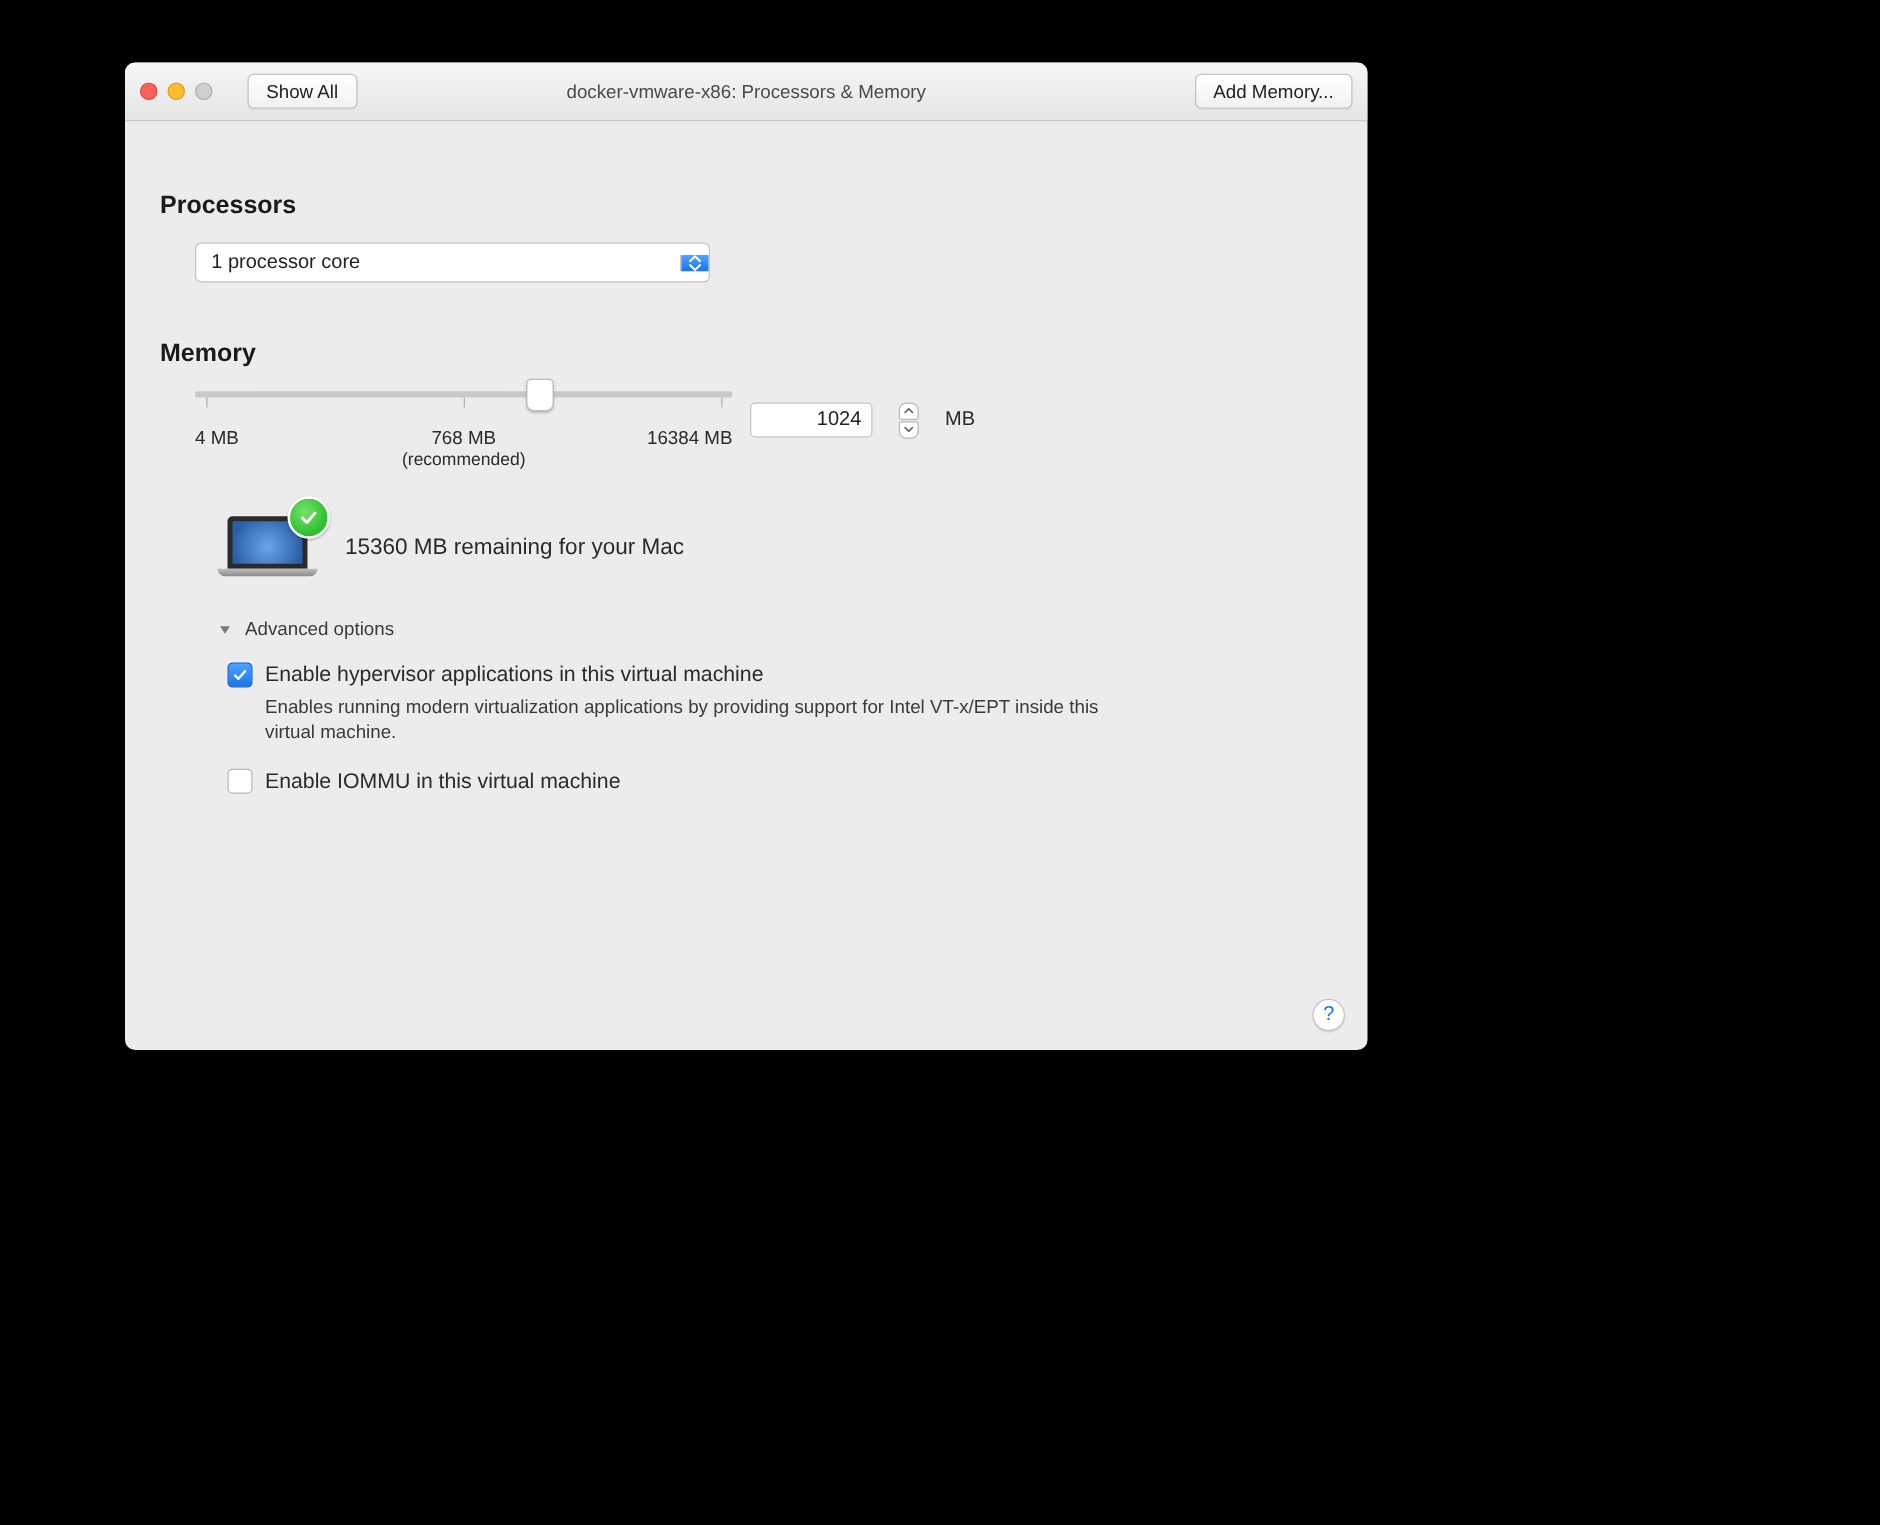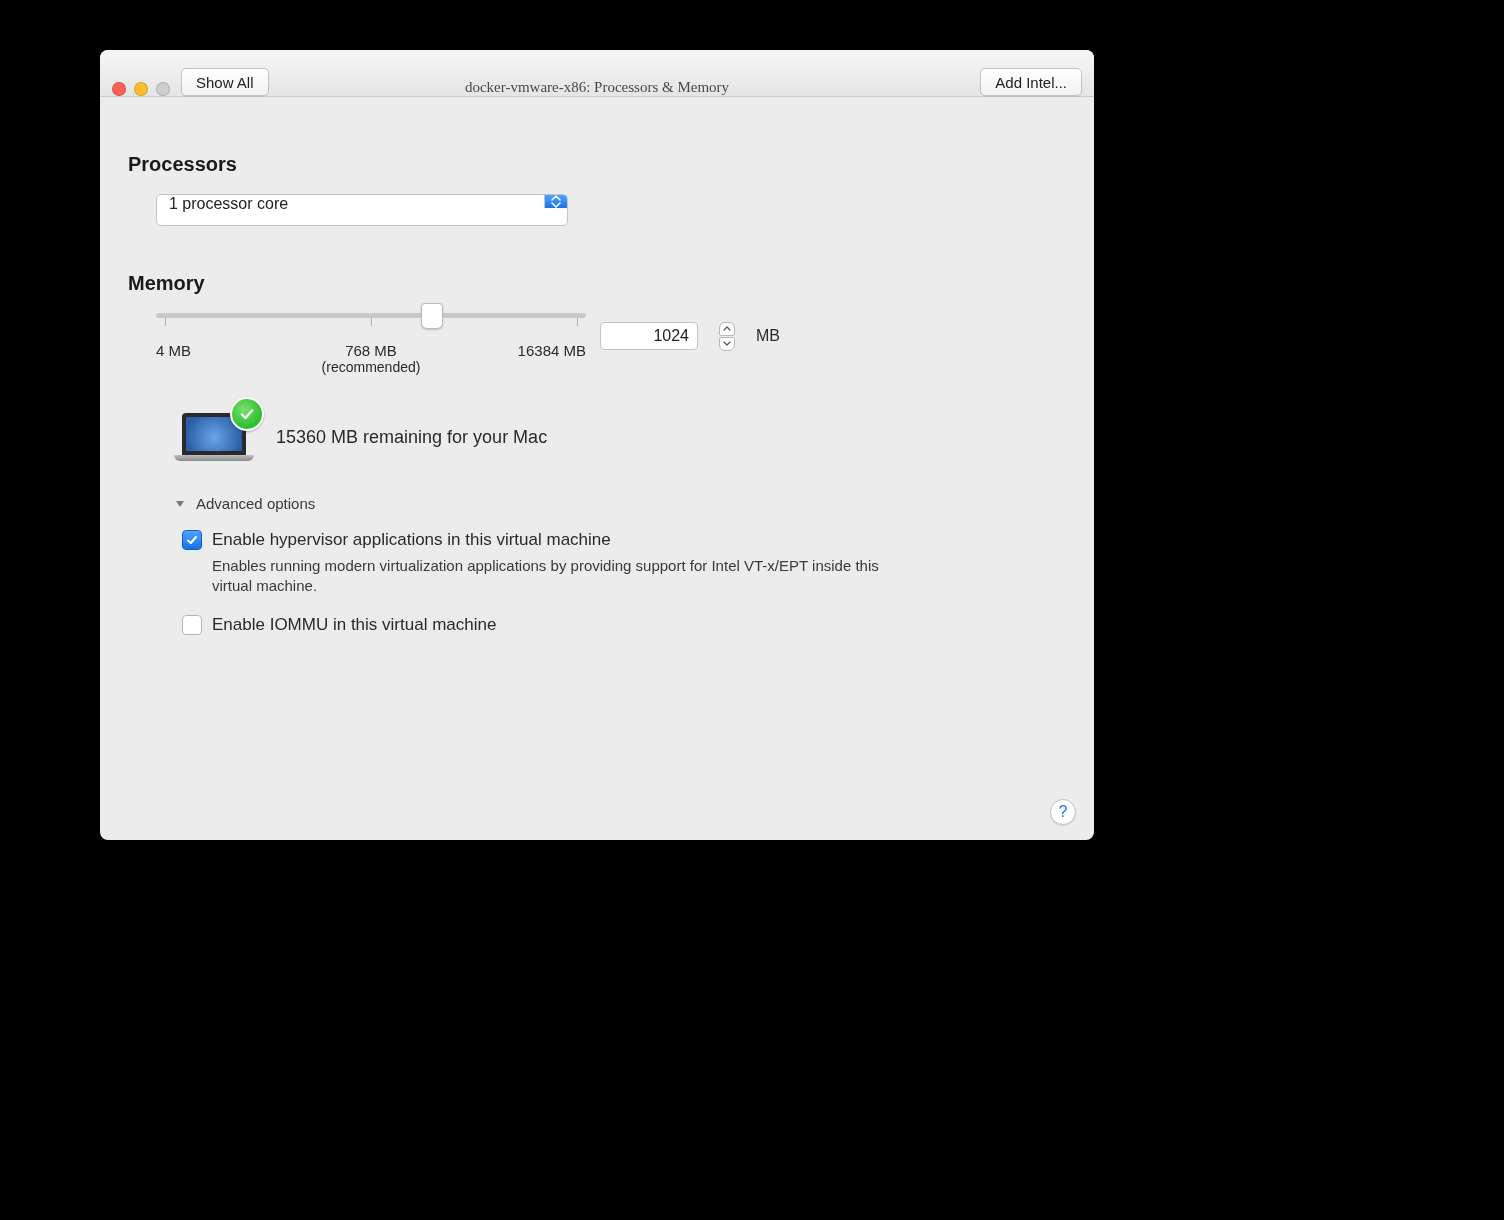--- a/index.html
+++ b/index.html
@@ -20,23 +20,23 @@
     background: #ececec;
     border-radius: 8px;
     box-shadow: 0 30px 60px rgba(0,0,0,0.6), 0 0 0 1px rgba(0,0,0,0.15);
     overflow: hidden;
   }
   .titlebar {
     height: 46px;
     background: linear-gradient(to bottom, #f6f6f6, #e5e5e5);
     border-bottom: 1px solid #c9c9c9;
     display: flex;
-    align-items: flex-end;
+    align-items: center;
     padding: 0 12px;
-    gap: 1px;
+    gap: 18px;
     position: relative;
   }
   .traffic-lights {
     display: flex;
     gap: 8px;
     align-items: center;
   }
   .tl {
     width: 12px;
     height: 12px;
@@ -60,41 +60,40 @@
     white-space: nowrap;
   }
   .titlebar .showall { margin-left: 10px; }
   .titlebar .title {
     position: absolute;
     left: 0; right: 0;
     text-align: center;
     font-size: 15px;
     color: #4a4a4a;
     pointer-events: none;
-    font-family: Liberation Serif, serif;
   }
   .titlebar .adddevice { margin-left: auto; }
 
   .content {
     padding: 40px 28px 20px 28px;
     color: #2a2a2a;
     position: relative;
     height: calc(100% - 46px);
     box-sizing: border-box;
   }
   .section-heading {
     font-size: 20px;
     font-weight: 700;
     color: #1a1a1a;
     margin: 16px 0 18px 0;
   }
 
   .popup-select {
     display: inline-flex;
-    align-items: flex-start;
+    align-items: center;
     width: 410px;
     height: 30px;
     background: #fff;
     border: 1px solid #c4c4c4;
     border-radius: 5px;
     overflow: hidden;
     margin-left: 28px;
     margin-bottom: 30px;
   }
   .popup-select .label {
@@ -321,21 +320,21 @@
 <div class="window">
 
   <div class="titlebar">
     <div class="traffic-lights">
       <div class="tl close"></div>
       <div class="tl min"></div>
       <div class="tl zoom"></div>
     </div>
     <div class="mac-button showall">Show All</div>
     <div class="title">docker-vmware-x86: Processors &amp; Memory</div>
-    <div class="mac-button adddevice">Add Intel...</div>
+    <div class="mac-button adddevice">Add Memory...</div>
   </div>
 
   <div class="content">
 
     
     <div class="section-heading">Processors</div>
     <div class="popup-select">
       <div class="label">1 processor core</div>
       <div class="arrows">
         <svg viewBox="0 0 10 6">

